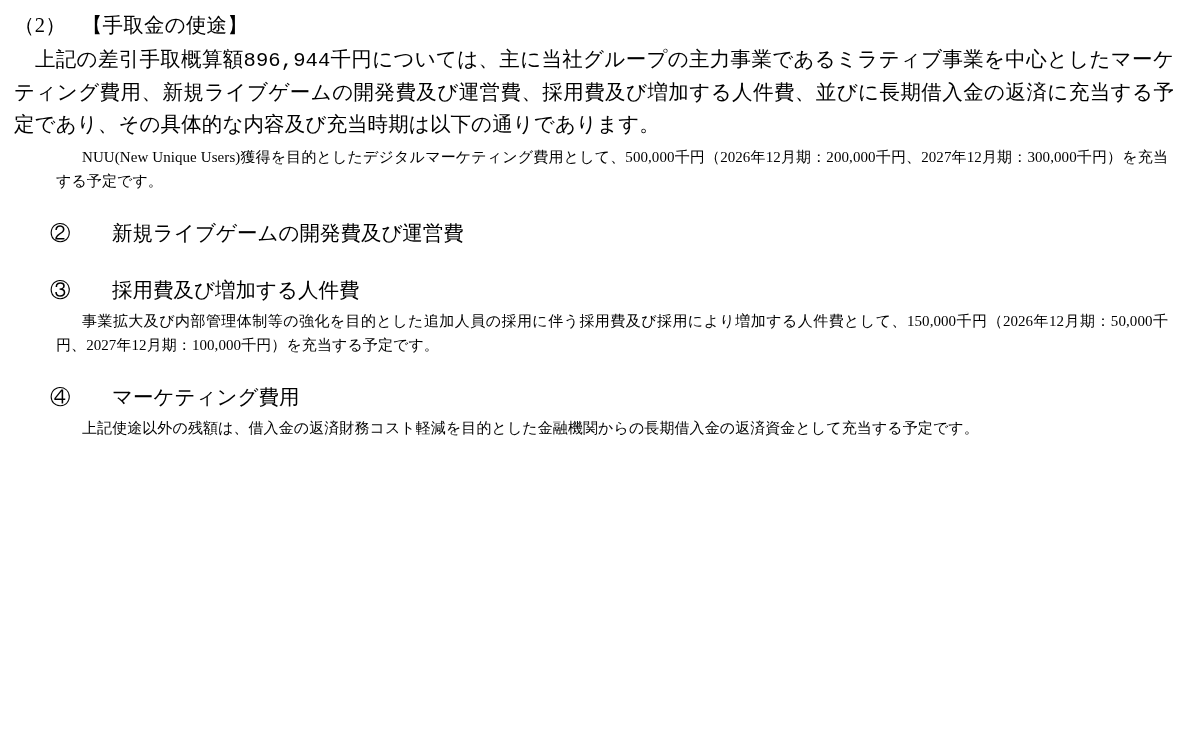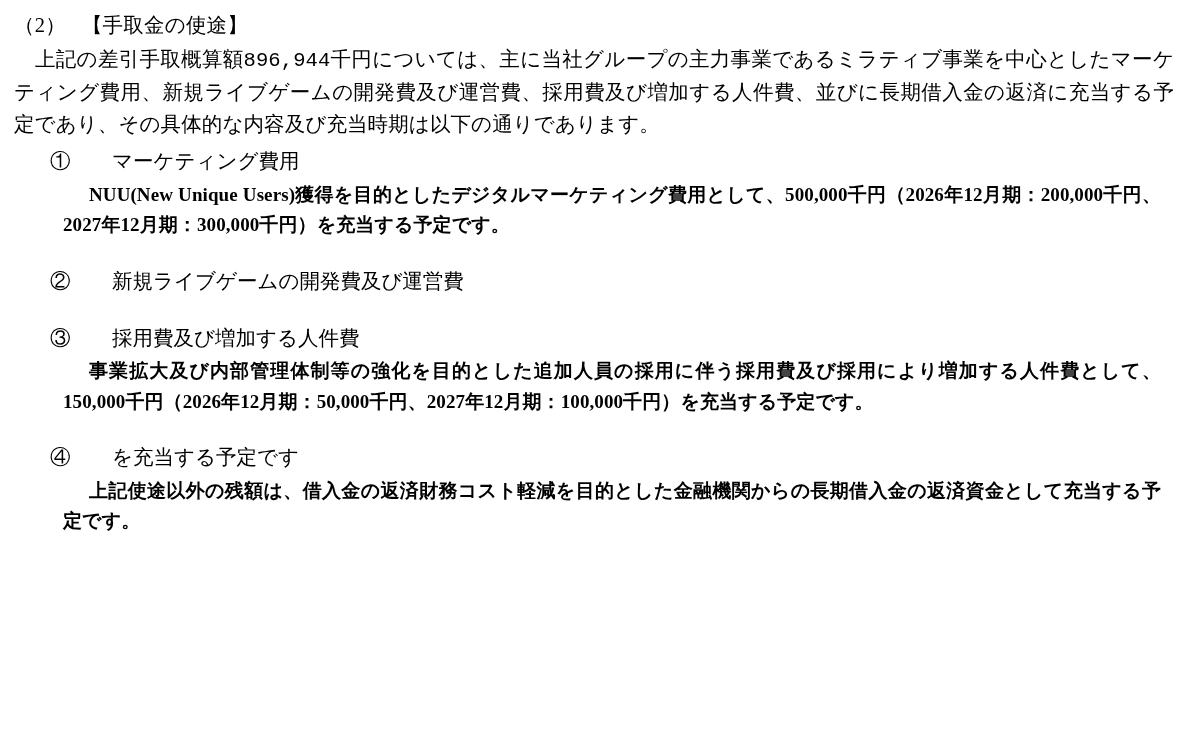--- a/index.html
+++ b/index.html
@@ -57,29 +57,28 @@
     white-space: nowrap;
     margin: 0;
     padding-left: 36px;
   }
   .item-head .marker {
     display: inline-block;
     width: 62px;
   }
 
   .item-body {
-    font-size: 19px;
+    font-size: 15px;
     line-height: 1.60;
     text-align: justify;
     text-justify: inter-character;
     letter-spacing: 0.005em;
-    margin: 13px;
+    margin: 6px;
     padding-left: 36px;
     text-indent: 26px;
-    font-weight: bold;
   }
 
   
   .b-intro { margin-top: 3px; }
   .s1-head { margin-top: 2px; }
   .s1-body { margin-top: 2px; }
   .s2-head { margin-top: 24px; }
   .s2-body { margin-top: 2px; }
   .s3-head { margin-top: 24px; }
   .s3-body { margin-top: 2px; }
@@ -90,24 +89,23 @@
 <body>
 
 <div class="page">
 
   <div class="heading-row">
     <span class="num">（2）</span><span class="title">【手取金の使途】</span>
   </div>
 
   <p class="para indent1 b-intro">上記の差引手取概算額896,944千円については、主に当社グループの主力事業であるミラティブ事業を中心としたマーケティング費用、新規ライブゲームの開発費及び運営費、採用費及び増加する人件費、並びに長期借入金の返済に充当する予定であり、その具体的な内容及び充当時期は以下の通りであります。</p>
 
-  <p class="item-head s1-head"><span class="marker">①</span><span>マーケティング費用</span></p>
   <p class="item-body s1-body">NUU(New Unique Users)獲得を目的としたデジタルマーケティング費用として、500,000千円（2026年12月期：200,000千円、2027年12月期：300,000千円）を充当する予定です。</p>
 
   <p class="item-head s2-head"><span class="marker">②</span><span>新規ライブゲームの開発費及び運営費</span></p>
 
   <p class="item-head s3-head"><span class="marker">③</span><span>採用費及び増加する人件費</span></p>
   <p class="item-body s3-body">事業拡大及び内部管理体制等の強化を目的とした追加人員の採用に伴う採用費及び採用により増加する人件費として、150,000千円（2026年12月期：50,000千円、2027年12月期：100,000千円）を充当する予定です。</p>
 
-  <p class="item-head s4-head"><span class="marker">④</span><span>を充当する予定です</span></p>
+  <p class="item-head s4-head"><span class="marker">④</span><span>マーケティング費用</span></p>
   <p class="item-body s4-body">上記使途以外の残額は、借入金の返済財務コスト軽減を目的とした金融機関からの長期借入金の返済資金として充当する予定です。</p>
 
 </div>
 
 </body></html>

